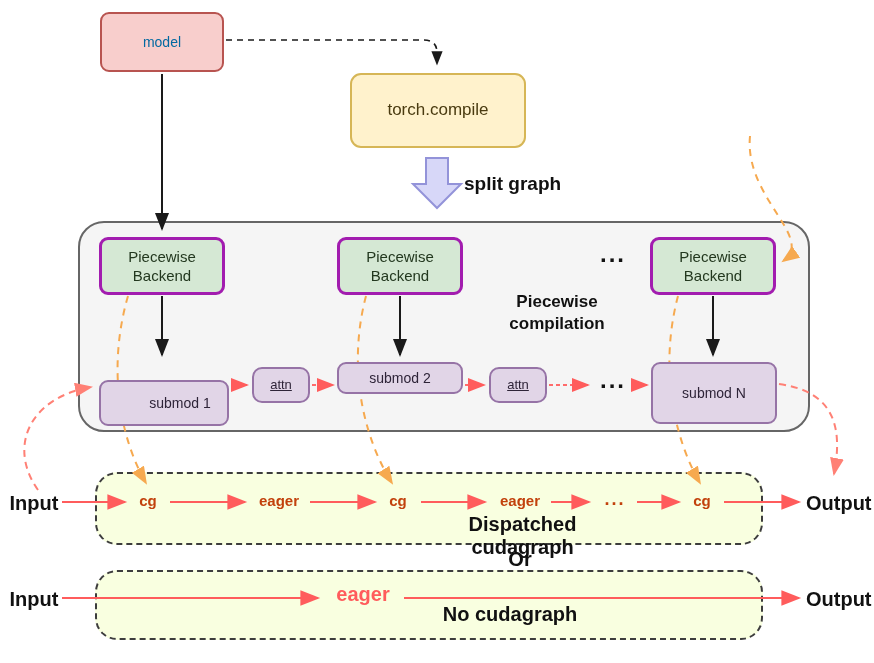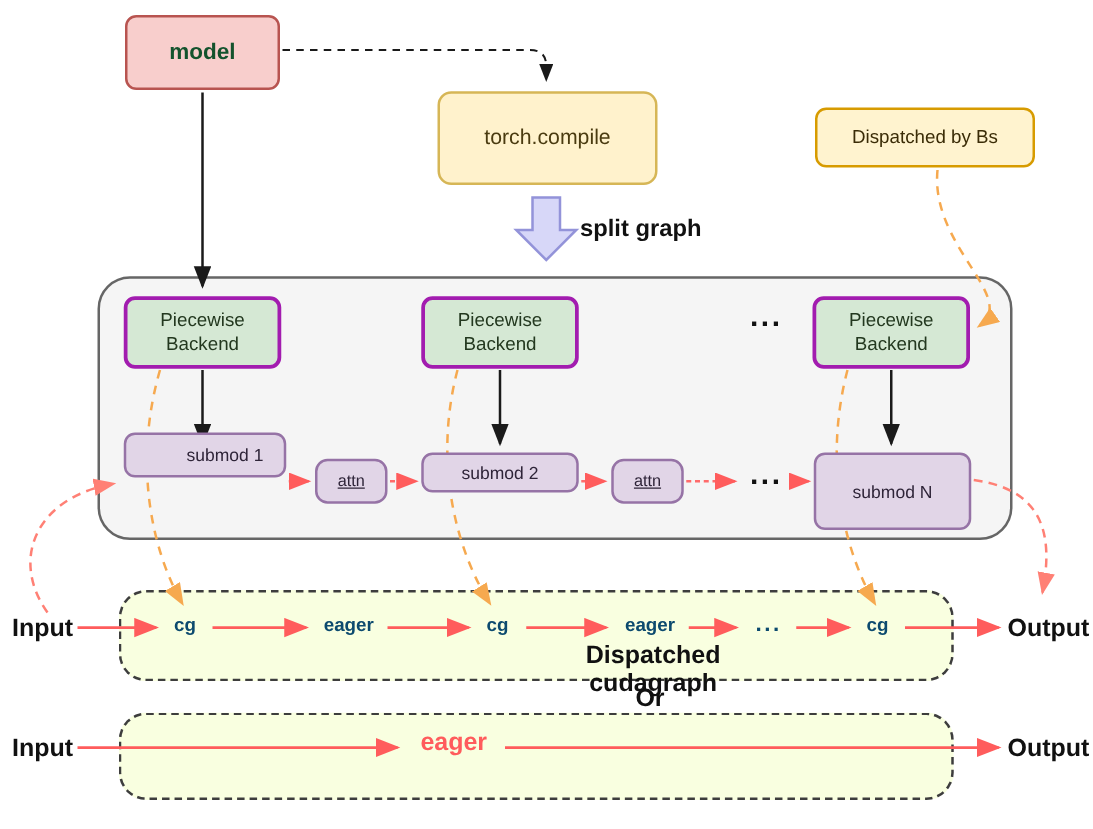--- a/index.html
+++ b/index.html
@@ -6,31 +6,31 @@
   .canvas{
     position:relative;width:874px;height:663px;overflow:hidden;
     font-family:"Liberation Sans","DejaVu Sans",sans-serif;color:#1a1a1a;
     background:#ffffff;
   }
   .abs{position:absolute;box-sizing:border-box;}
   .node{
     display:flex;align-items:center;justify-content:center;text-align:center;
     border-radius:9px;font-size:15px;line-height:1.3;
   }
-  .node-red{background:#f8cecc;border:2px solid #b85450;font-size:18px;color:#14532d;font-weight:bold;}
+  .node-red{background:#f8cecc;border:2px solid #b85450;font-size:14px;color:#0369a1;}
   .node-yellow{background:#fff2cc;border:2px solid #d6b656;font-size:17px;color:#4a3b10;border-radius:11px;}
   .node-orangeb{background:#fff3cf;border:2.5px solid #d79b00;font-size:15px;color:#3b2c07;}
   .node-green{background:#d5e8d4;border:3px solid #a21caf;color:#23381f;}
   .node-purple{background:#e1d5e7;border:2px solid #9673a6;font-size:14px;color:#2e2438;}
   .node-purple-sm{font-size:13px;border-radius:10px;text-decoration:underline;}
   .container-gray{background:#f5f5f5;border:2px solid #666666;border-radius:26px;}
   .container-lime{background:#f9ffe0;border:2px dashed #3d3d3d;border-radius:22px;}
   .lbl{font-weight:bold;text-align:center;}
   .lbl-black{color:#111111;font-size:20px;}
-  .lbl-red{color:#0c4a6e;font-size:15px;}
+  .lbl-red{color:#c2410c;font-size:15px;}
   .ellipsis{font-weight:bold;font-size:24px;letter-spacing:2px;text-align:center;color:#111;}
   .title-2line{font-weight:bold;font-size:17px;text-align:center;line-height:1.3;color:#111;}
   .eager-big{color:#ff5c5c;font-size:20px;font-weight:bold;text-align:center;}
   svg.overlay{position:absolute;left:0;top:0;pointer-events:none;}
 </style>
 </head>
 <body>
 
 <div class="canvas">
 
@@ -90,39 +90,37 @@
   </svg>
 
   <div class="abs node node-red" style="left:100px;top:12px;width:124px;height:60px;">
     <span>model</span>
   </div>
 
   <div class="abs node node-yellow" style="left:350px;top:73px;width:176px;height:75px;">
     <span>torch.compile</span>
   </div>
 
-  <div class="abs node node-orangeb" style="left:652px;top:86px;width:176px;height:48px;">
-    <span>Dispatched by Bs</span>
-  </div>
 
   <div class="abs lbl lbl-black" style="left:464px;top:173px;width:110px;font-size:19px;text-align:left;">split graph</div>
 
   <div class="abs node node-green" style="left:99px;top:237px;width:126px;height:58px;">
     <span>Piecewise Backend</span>
   </div>
   <div class="abs node node-green" style="left:337px;top:237px;width:126px;height:58px;">
     <span>Piecewise Backend</span>
   </div>
   <div class="abs node node-green" style="left:650px;top:237px;width:126px;height:58px;">
     <span>Piecewise Backend</span>
   </div>
   <div class="abs ellipsis" style="left:595px;top:240px;width:36px;">...</div>
 
+  <div class="abs title-2line" style="left:489px;top:291px;width:136px;">Piecewise compilation</div>
 
-  <div class="abs node node-purple" style="left:99px;top:346px;width:130px;height:36px;padding-left:32px;">
+  <div class="abs node node-purple" style="left:99px;top:380px;width:130px;height:46px;padding-left:32px;">
     <span>submod 1</span>
   </div>
   <div class="abs node node-purple node-purple-sm" style="left:252px;top:367px;width:58px;height:36px;">
     <span>attn</span>
   </div>
   <div class="abs node node-purple" style="left:337px;top:362px;width:126px;height:32px;">
     <span>submod 2</span>
   </div>
   <div class="abs node node-purple node-purple-sm" style="left:489px;top:367px;width:58px;height:36px;">
     <span>attn</span>
@@ -142,14 +140,15 @@
   <div class="abs lbl lbl-red" style="left:593px;top:489px;width:44px;font-size:18px;letter-spacing:2px;">...</div>
   <div class="abs lbl lbl-red" style="left:682px;top:492px;width:40px;">cg</div>
 
   <div class="abs lbl lbl-black" style="left:415px;top:513px;width:215px;">Dispatched cudagraph</div>
 
   <div class="abs lbl lbl-black" style="left:498px;top:548px;width:44px;">Or</div>
 
   <div class="abs lbl lbl-black" style="left:6px;top:588px;width:56px;">Input</div>
   <div class="abs lbl lbl-black" style="left:806px;top:588px;width:64px;">Output</div>
   <div class="abs eager-big" style="left:322px;top:583px;width:82px;">eager</div>
+  <div class="abs lbl lbl-black" style="left:425px;top:603px;width:170px;">No cudagraph</div>
 
 </div>
 
 </body></html>

